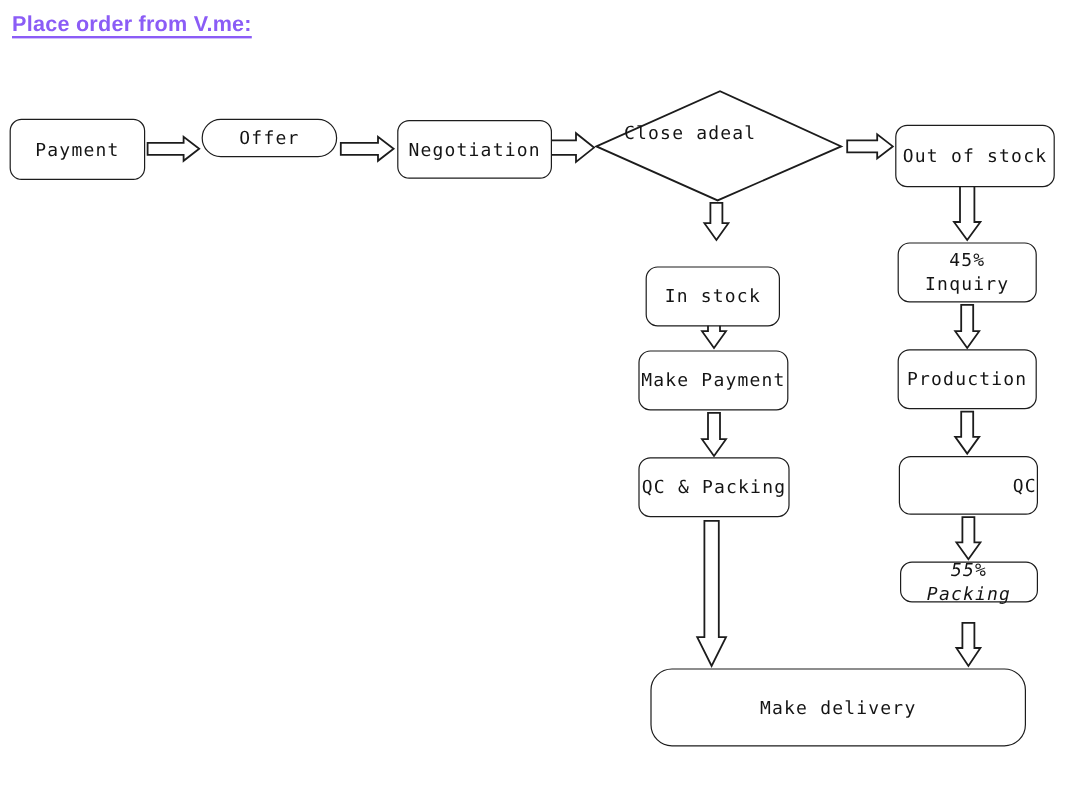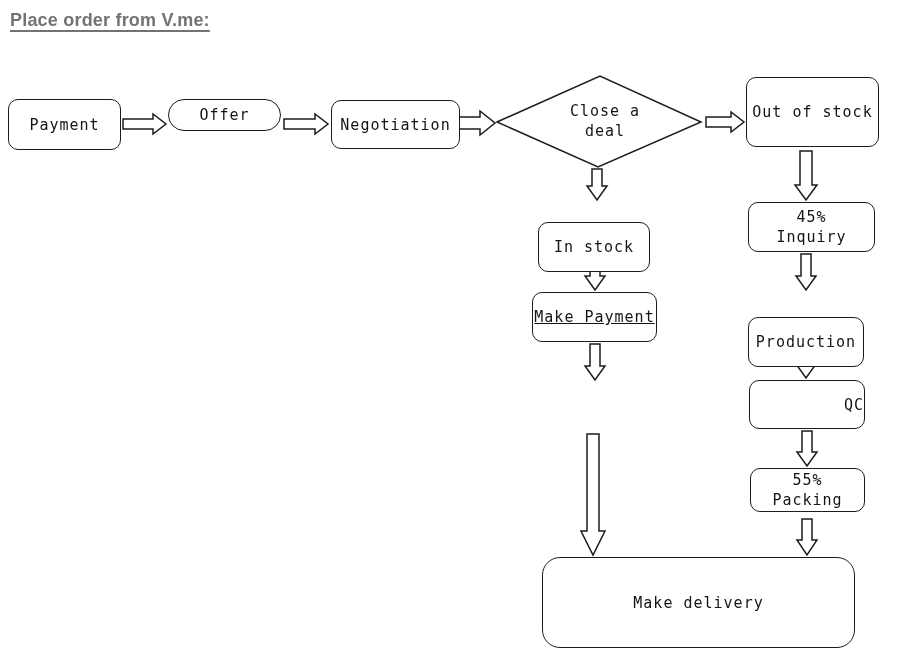--- a/index.html
+++ b/index.html
@@ -15,21 +15,21 @@
     overflow: hidden;
     font-family: "DejaVu Sans Mono", "Liberation Mono", monospace;
   }
   .title {
     position: absolute;
     left: 10px;
     top: 10px;
     font-family: "Liberation Sans", sans-serif;
     font-size: 18px;
     font-weight: bold;
-    color: #737373;
+    color: #8b5cf6;
     text-decoration: underline;
     text-underline-offset: 4px;
     text-decoration-thickness: 2px;
     letter-spacing: 0.2px;
   }
   .layer {
     position: absolute;
     left: 0;
     top: 0;
   }
@@ -52,21 +52,21 @@
   }
   .box.big {
     border-radius: 18px;
   }
   .diamond-label {
     position: absolute;
     left: 520px;
     top: 101px;
     width: 170px;
     display: flex;
-    flex-direction: column;
+    flex-direction: row;
     align-items: center;
     font-size: 15px;
     letter-spacing: 1px;
     line-height: 20px;
     color: #141414;
     text-align: center;
   }
   .shape {
     fill: #ffffff;
     stroke: #1c1c1c;
@@ -110,42 +110,45 @@
   </div>
   <div class="box" style="left:331px; top:100px; width:129px; height:49px;">
     <span>Negotiation</span>
   </div>
 
   <div class="diamond-label">
     <span>Close a</span>
     <span>deal</span>
   </div>
 
-  <div class="box" style="left:746px; top:77px; width:133px; height:70px;">
+  <div class="box" style="left:746px; top:104px; width:133px; height:52px;">
     <span>Out of stock</span>
   </div>
-  <div class="box" style="left:748px; top:202px; width:127px; height:50px;">
+  <div class="box" style="left:748px; top:202px; width:116px; height:50px;">
     <span>45%</span>
     <span>Inquiry</span>
   </div>
-  <div class="box" style="left:748px; top:291px; width:116px; height:50px;margin-top:26px;">
+  <div class="box" style="left:748px; top:291px; width:116px; height:50px;">
     <span>Production</span>
   </div>
   <div class="box" style="left:749px; top:380px; width:116px; height:49px;align-items:flex-end;">
     <span>QC</span>
   </div>
-  <div class="box" style="left:750px; top:468px; width:115px; height:44px;">
+  <div class="box" style="left:750px; top:468px; width:115px; height:34px;font-style:italic;">
     <span>55%</span>
     <span>Packing</span>
   </div>
 
   <div class="box" style="left:538px; top:202px; width:112px; height:50px;margin-top:20px;">
     <span>In stock</span>
   </div>
-  <div class="box" style="left:532px; top:292px; width:125px; height:50px;text-decoration:underline;">
+  <div class="box" style="left:532px; top:292px; width:125px; height:50px;">
     <span>Make Payment</span>
   </div>
+  <div class="box" style="left:532px; top:381px; width:126px; height:50px;">
+    <span>QC &amp; Packing</span>
+  </div>
 
-  <div class="box big" style="left:542px; top:557px; width:313px; height:91px;">
+  <div class="box big" style="left:542px; top:557px; width:313px; height:65px;">
     <span>Make delivery</span>
   </div>
 
 </div>
 
 </body></html>

